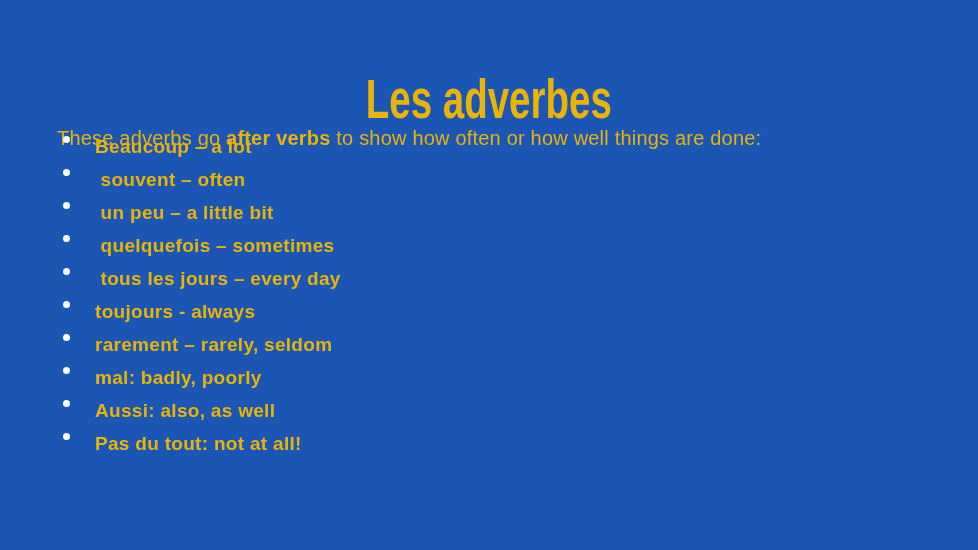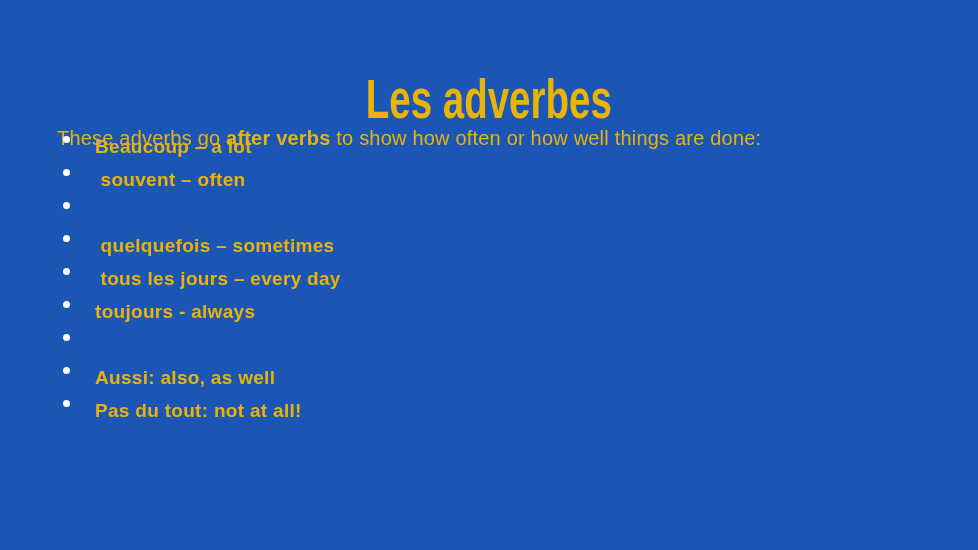--- a/index.html
+++ b/index.html
@@ -89,35 +89,41 @@
     <li>
         <span class="bullet-dot"></span>
         <span class="li-label">Beaucoup – a lot</span>
       </li>
     <li>
         <span class="bullet-dot"></span>
         <span class="li-label"> souvent – often</span>
       </li>
     <li>
         <span class="bullet-dot"></span>
+        <span class="li-label"> un peu – a little bit</span>
       </li>
     <li>
         <span class="bullet-dot"></span>
         <span class="li-label"> quelquefois – sometimes</span>
       </li>
     <li>
         <span class="bullet-dot"></span>
         <span class="li-label"> tous les jours – every day</span>
       </li>
     <li>
         <span class="bullet-dot"></span>
         <span class="li-label">toujours - always</span>
       </li>
     <li>
         <span class="bullet-dot"></span>
+        <span class="li-label">rarement – rarely, seldom</span>
+      </li>
+    <li>
+        <span class="bullet-dot"></span>
+        <span class="li-label">mal: badly, poorly</span>
       </li>
     <li>
         <span class="bullet-dot"></span>
         <span class="li-label">Aussi: also, as well</span>
       </li>
     <li>
         <span class="bullet-dot"></span>
         <span class="li-label">Pas du tout: not at all!</span>
       </li>
   </ul>

